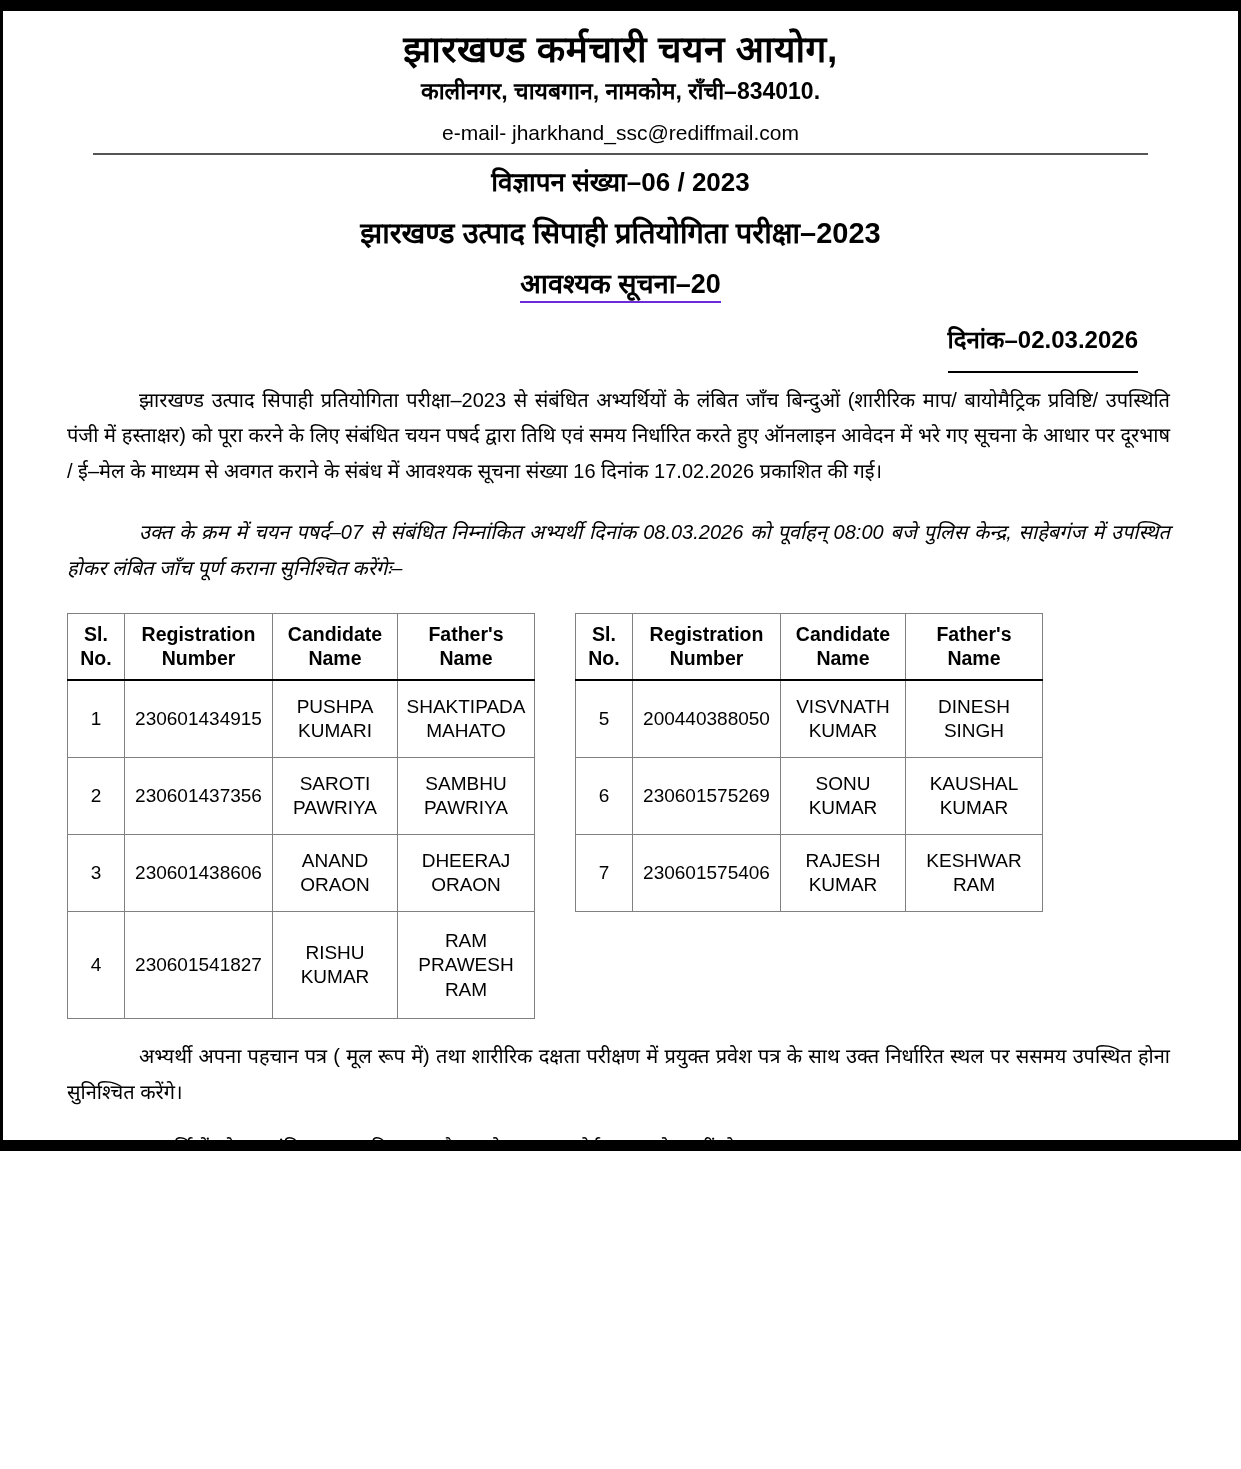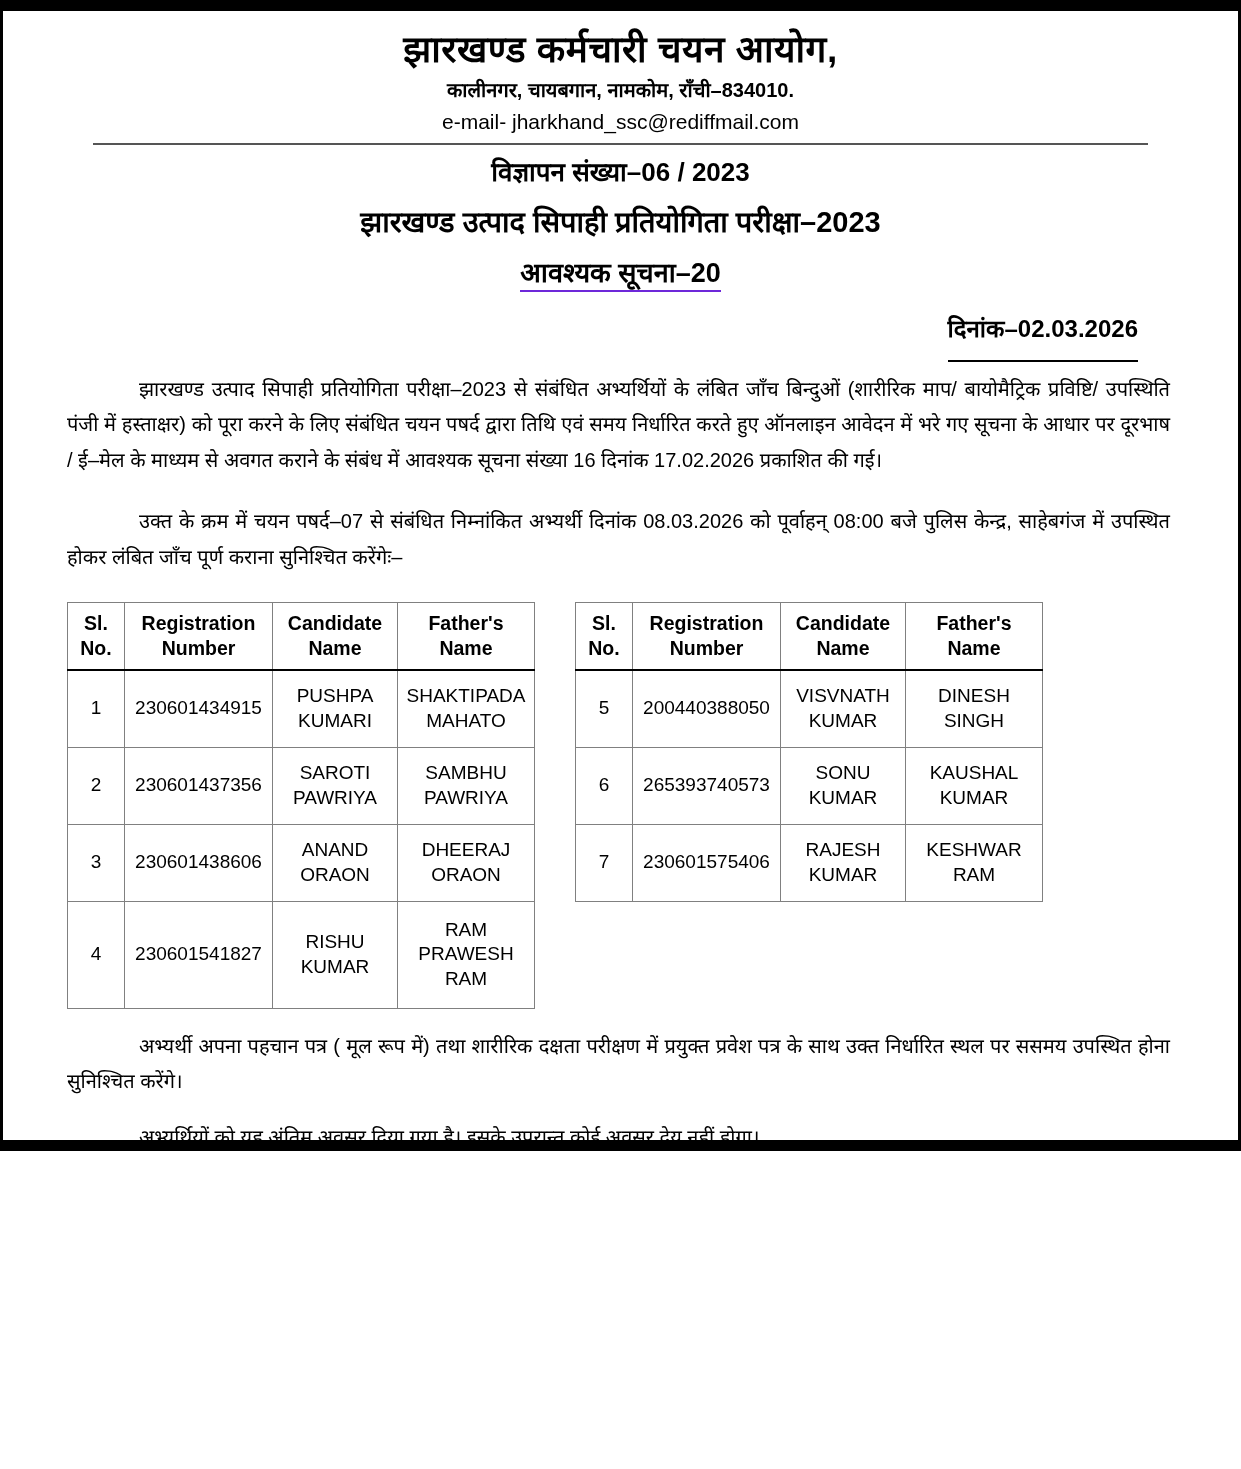--- a/index.html
+++ b/index.html
@@ -34,24 +34,24 @@
   .org-name {
     text-align: center;
     font-size: 37px;
     font-weight: bold;
     letter-spacing: 0.5px;
     line-height: 1.25;
     margin: 6px 0 4px 0;
   }
   .org-addr {
     text-align: center;
-    font-size: 20px;
+    font-size: 23px;
     font-weight: bold;
     line-height: 1.3;
-    margin: 0 0 5px 0;
+    margin: 0 0 12px 0;
   }
   .org-email {
     text-align: center;
     font-size: 21px;
     line-height: 1.35;
     margin: 0;
   }
   .rule {
     border: 0;
     border-top: 2px solid #555;
@@ -100,21 +100,21 @@
   .para {
     font-size: 20px;
     line-height: 1.78;
     text-align: justify;
     text-justify: inter-word;
     text-indent: 72px;
     margin: 0;
     padding: 0 8px 0 4px;
   }
   .para.p1 { margin-top: 26px; }
-  .para.p2 { margin-top: 26px; }
+  .para.p2 { margin-top: 26px; font-style: italic; }
   .para.p3 { margin-top: 20px; }
   .para.p4 { margin-top: 20px; }
 
   
   .tables-wrap {
     display: flex;
     align-items: flex-start;
     margin-top: 26px;
     padding-left: 4px;
     gap: 40px;
@@ -242,21 +242,21 @@
         </thead>
         <tbody>
           <tr class="r1">
             <td>5</td>
             <td>200440388050</td>
             <td>VISVNATH KUMAR</td>
             <td>DINESH SINGH</td>
           </tr>
           <tr class="r2">
             <td>6</td>
-            <td>265393740573</td>
+            <td>230601575269</td>
             <td>SONU KUMAR</td>
             <td>KAUSHAL KUMAR</td>
           </tr>
           <tr class="r3">
             <td>7</td>
             <td>230601575406</td>
             <td>RAJESH KUMAR</td>
             <td>KESHWAR RAM</td>
           </tr>
         </tbody>

